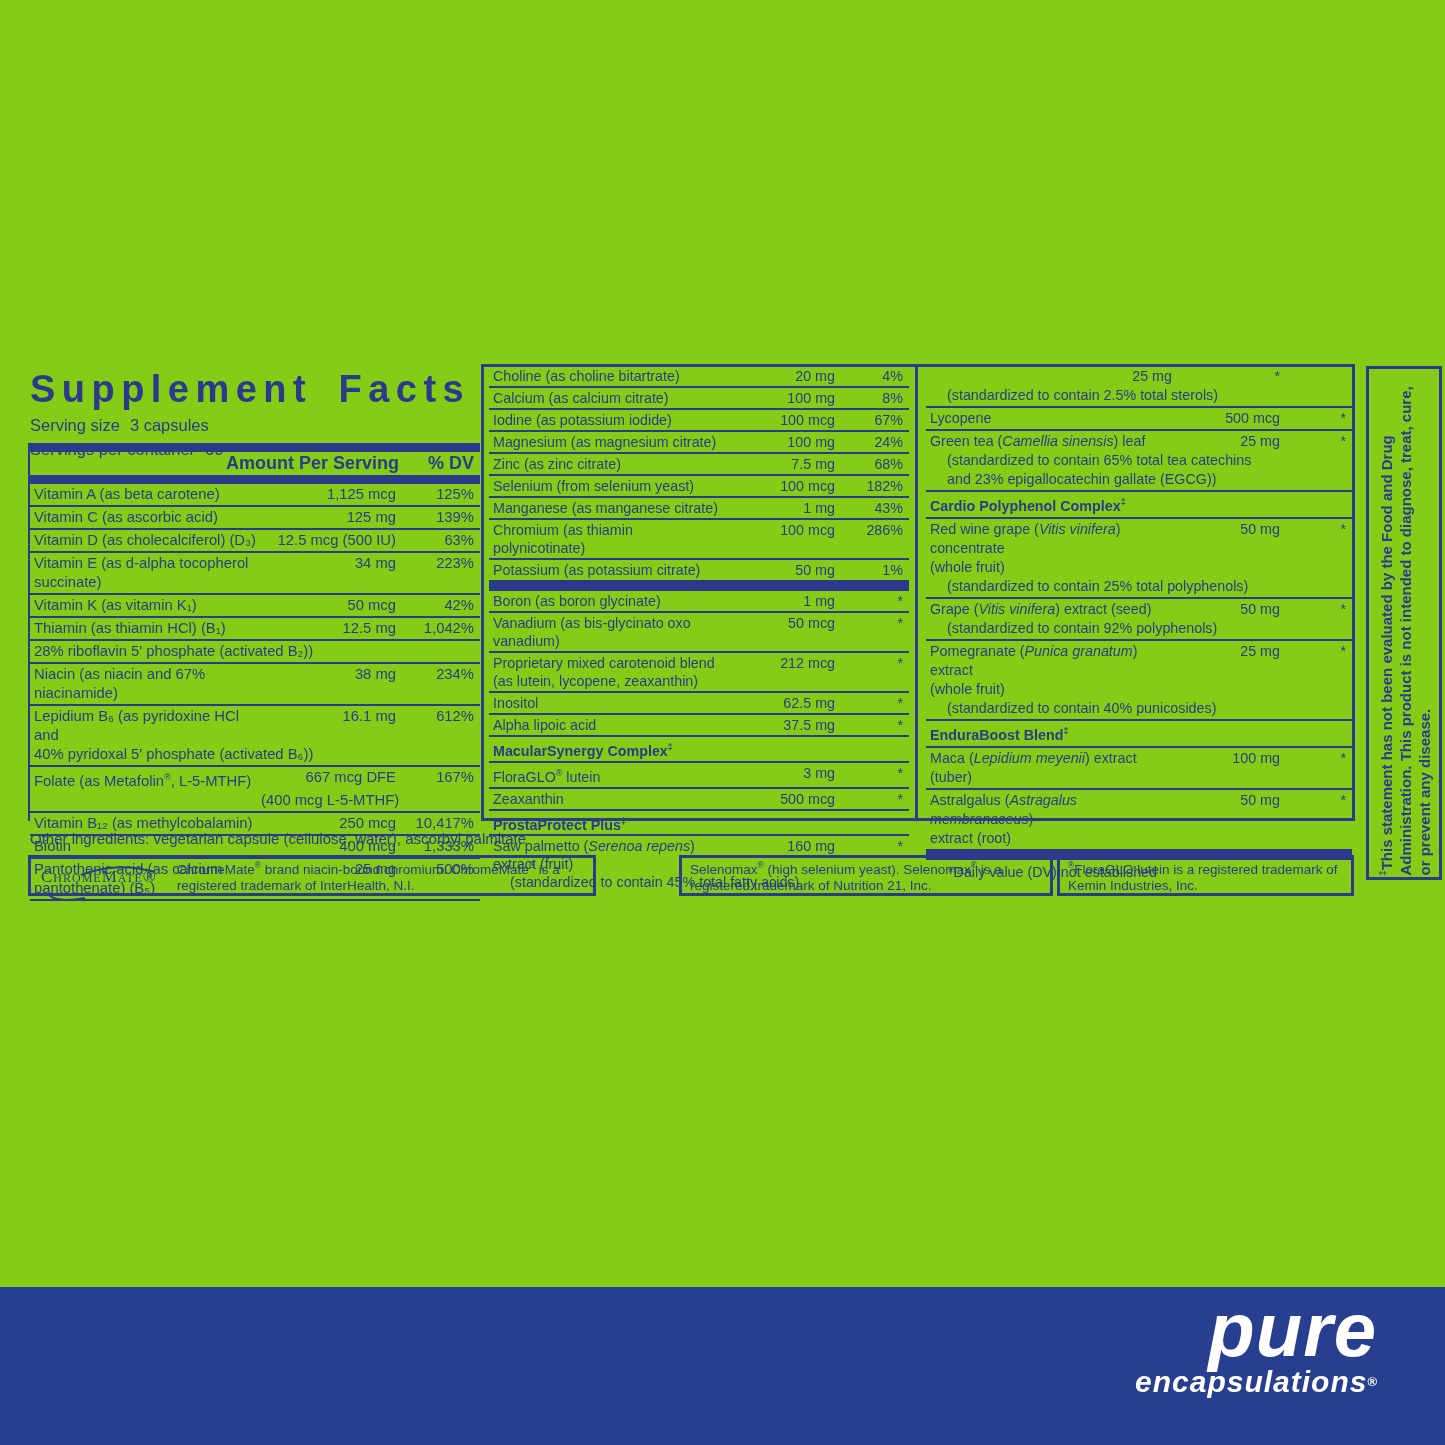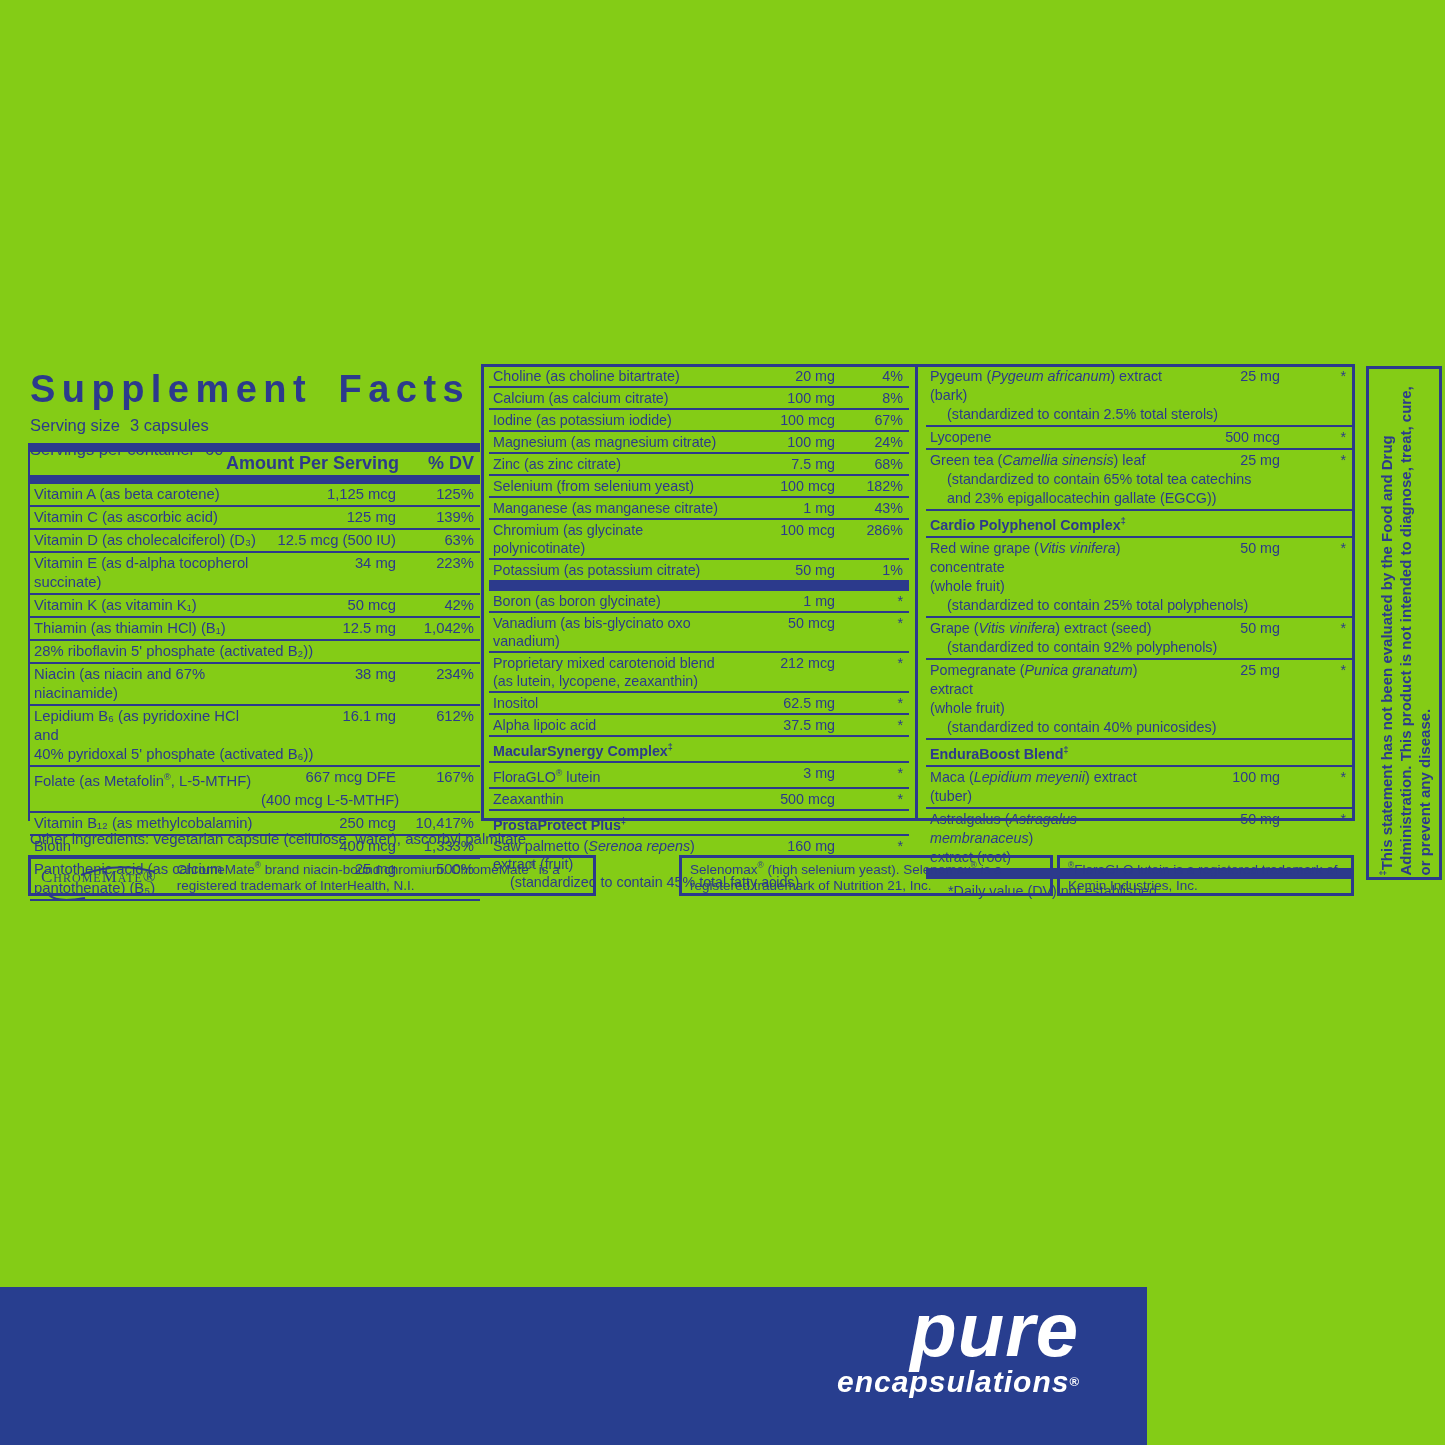--- a/index.html
+++ b/index.html
@@ -54,21 +54,21 @@
   .cm-logo{ position:relative; flex:0 0 auto; font-family:"Liberation Serif", serif;
     font-variant:small-caps; font-size:17px; letter-spacing:1px; padding:4px 6px 2px 2px; }
   .cm-logo svg{ position:absolute; left:0; top:-6px; overflow:visible; }
 
   
   #side-box{ left:1366px; top:366px; width:76px; height:514px; border:3px solid var(--navy); }
   #side-box .rot{ position:absolute; left:50%; top:50%; width:505px;
     transform:translate(-50%,-50%) rotate(-90deg); font-size:15px; font-weight:bold; line-height:19px; }
 
   
-  #footer{ left:0; top:1287px; width:1147px; height:158px; background:var(--footer); }
+  #footer{ left:0; top:1287px; width:1445px; height:158px; background:var(--footer); }
   #brand{ position:absolute; right:68px; top:8px; text-align:right; color:#fff;
     font-style:italic; font-weight:bold; }
   #brand .pure{ font-size:76px; line-height:70px; letter-spacing:1px; display:block; }
   #brand .encaps{ font-size:30px; line-height:34px; letter-spacing:1px; }
   #brand .rmark{ font-size:13px; vertical-align:super; font-style:normal; }
 </style>
 </head>
 <body>
 
 <div id="stage">
@@ -233,21 +233,21 @@
       </div>
       <div class="row">
         <div class="line">
           <span class="name">Manganese (as manganese citrate)</span>
           <span class="amt">1 mg</span>
           <span class="dv">43%</span>
         </div>
       </div>
       <div class="row">
         <div class="line">
-          <span class="name">Chromium (as glycinate polynicotinate)</span>
+          <span class="name">Chromium (as thiamin polynicotinate)</span>
           <span class="amt">100 mcg</span>
           <span class="dv">286%</span>
         </div>
       </div>
       <div class="row">
         <div class="line">
           <span class="name">Potassium (as potassium citrate)</span>
           <span class="amt">50 mg</span>
           <span class="dv">1%</span>
         </div>
@@ -322,21 +322,20 @@
           <span class="name">Saw palmetto (<i>Serenoa repens</i>) extract (fruit)</span>
           <span class="amt">160 mg</span>
           <span class="dv">*</span>
         </div>
         <div class="subline">(standardized to contain 45% total fatty acids)</div>
       </div>
     </div>
   <div class="facts-col" id="col3">
       <div class="row">
         <div class="line">
-          <span class="name">Pygeum (<i>Pygeum africanum</i>) extract (bark)</span>
           <span class="amt">25 mg</span>
           <span class="dv">*</span>
         </div>
         <div class="subline">(standardized to contain 2.5% total sterols)</div>
       </div>
       <div class="row">
         <div class="line">
           <span class="name">Lycopene</span>
           <span class="amt">500 mcg</span>
           <span class="dv">*</span>

